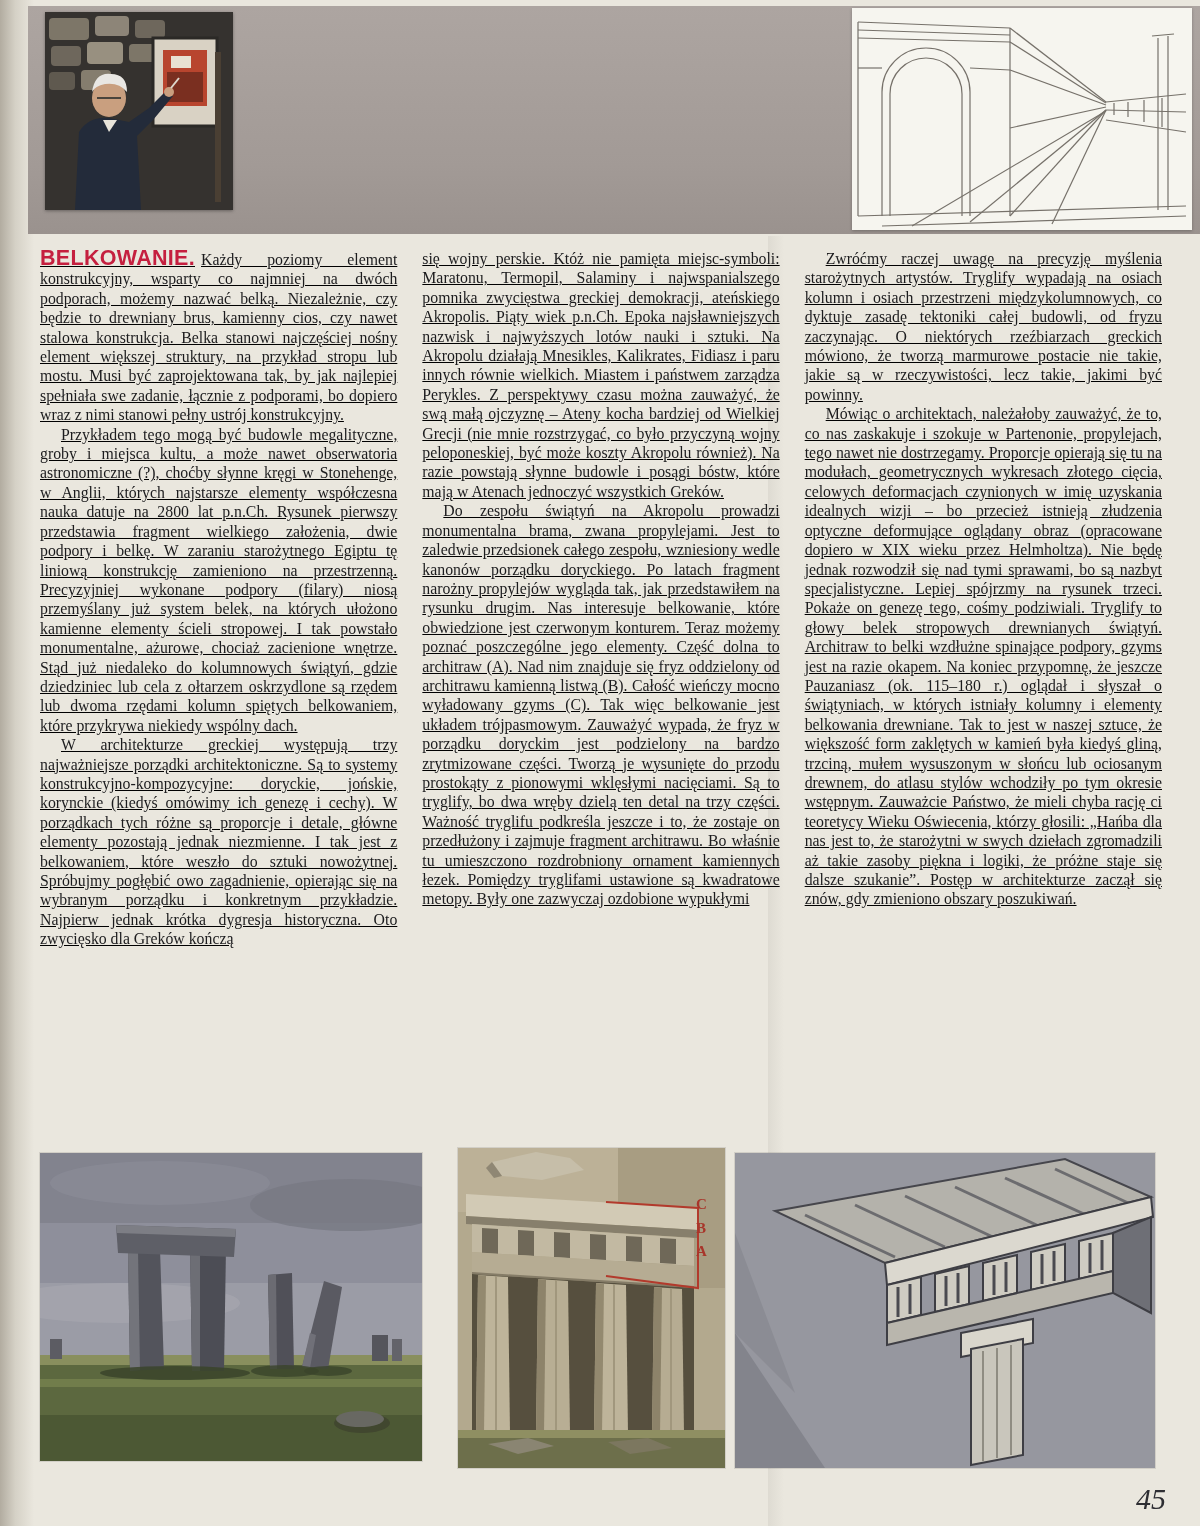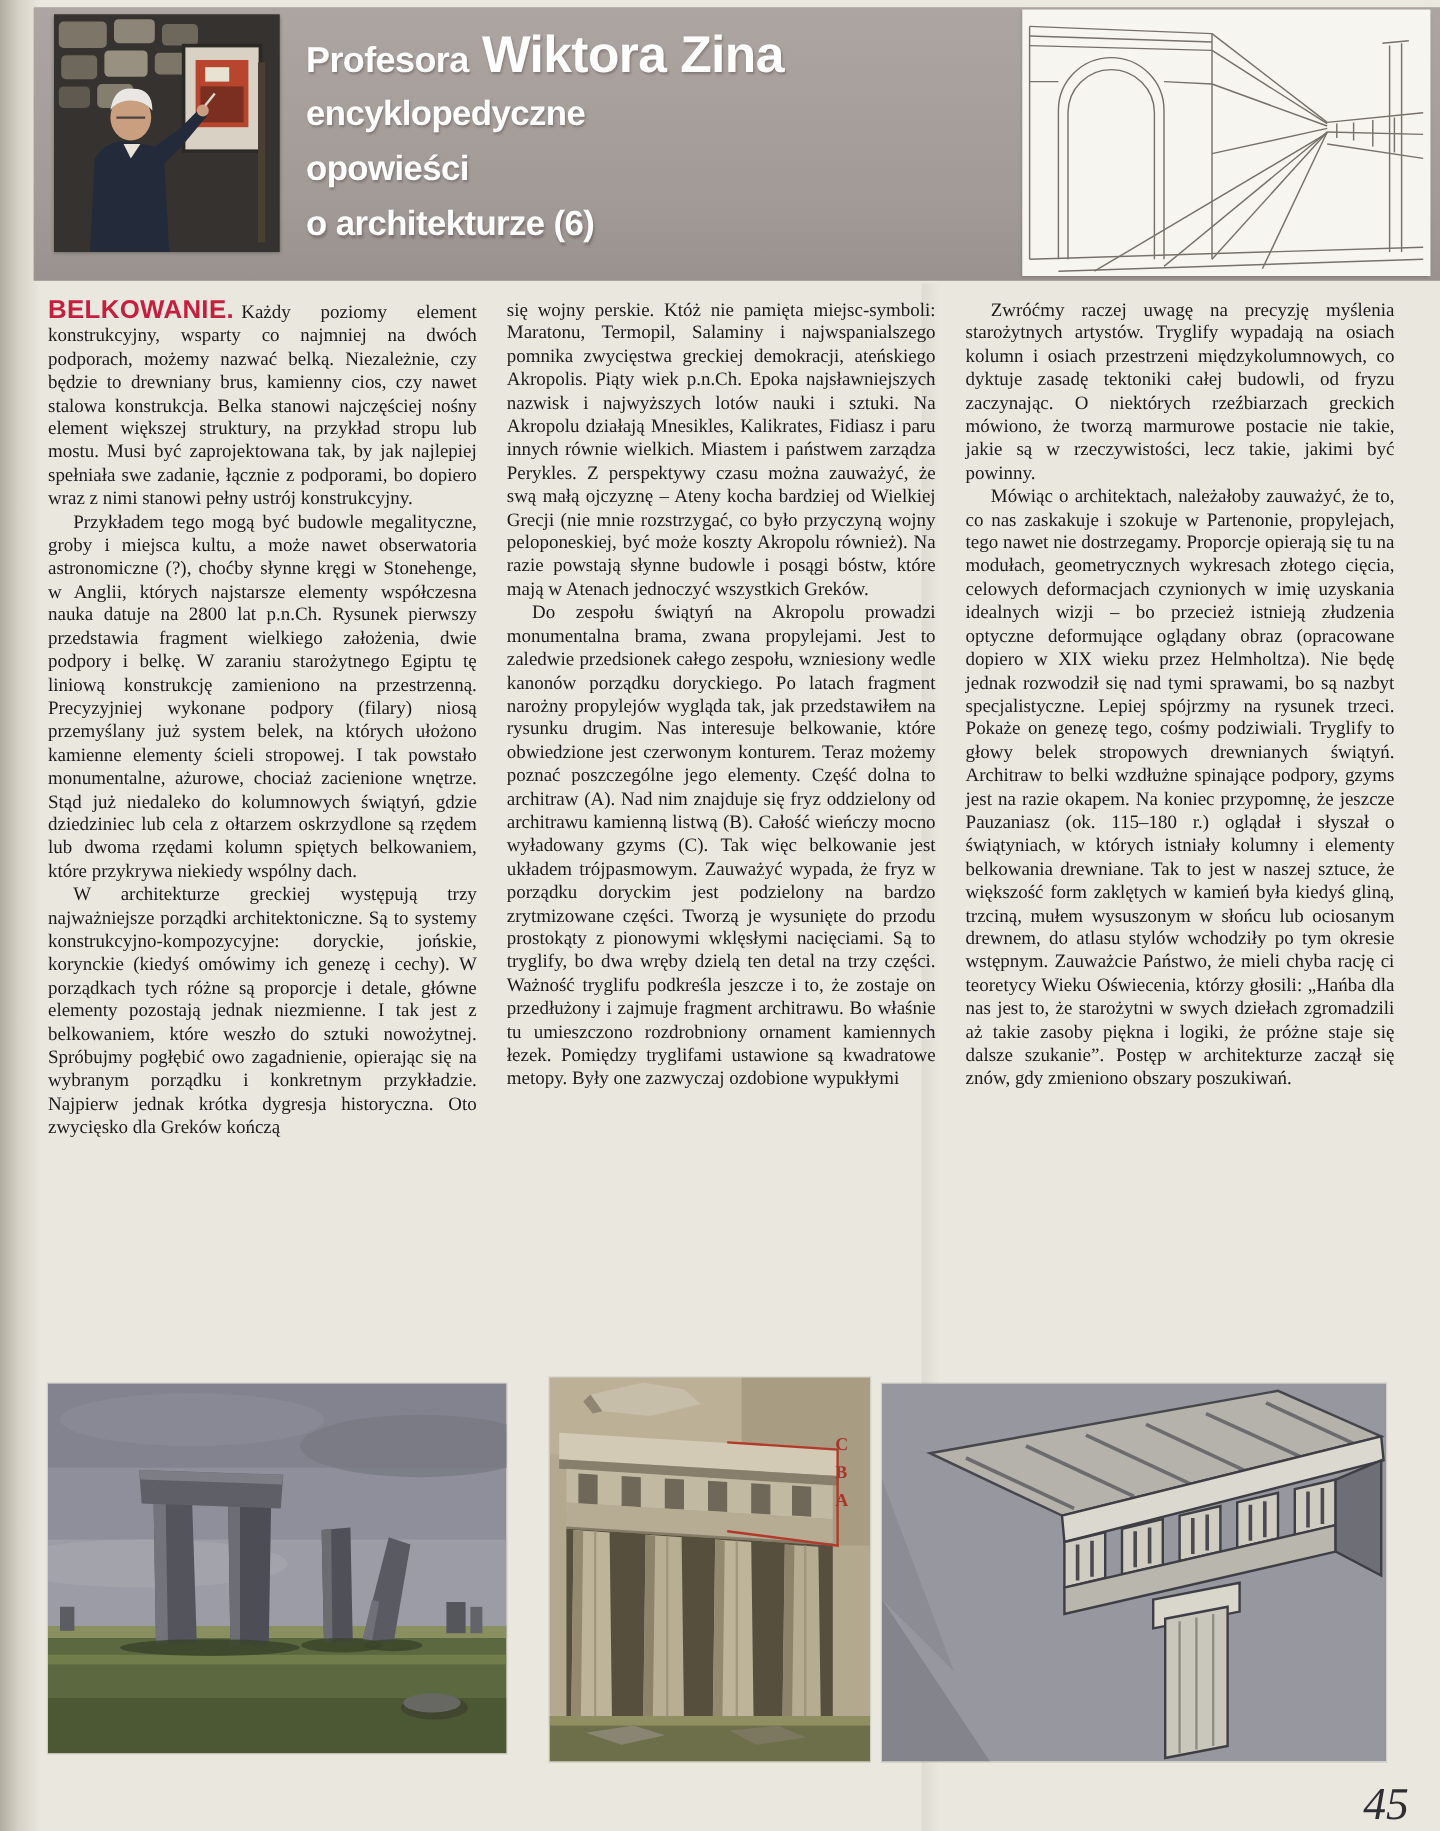--- a/index.html
+++ b/index.html
@@ -21,40 +21,40 @@
     text-shadow:1px 2px 2px rgba(60,45,45,.35);}
   .t-line1{display:flex;align-items:baseline;gap:11px;height:50px;}
   .t-small{font-size:30px;}
   .t-big{font-size:43px;}
   .t-sub{font-size:29px;line-height:46px;}
   .drawing-panel{position:absolute;left:824px;top:2px;width:340px;height:222px;background:#f6f5ef;
     box-shadow:0 1px 3px rgba(0,0,0,.25);}
   .drawing-panel svg{display:block;width:100%;height:100%;}
 
   
-  .body-cols{position:absolute;left:40px;top:249px;width:1122px;display:flex;gap:25px;}
+  .body-cols{position:absolute;left:40px;top:249px;width:1122px;display:flex;gap:25px;text-decoration:underline;}
   .col{flex:1;font-size:15.8px;line-height:19.4px;text-align:justify;color:#1b1b1d;hyphens:auto;}
   .col p{margin:0;text-indent:21px;}
   .col p.first,.col p.cont{text-indent:0;}
   .lead{font-family:"Liberation Sans",sans-serif;font-weight:700;font-size:21.5px;
     color:#c51f3f;letter-spacing:0.3px;margin-right:6px;line-height:19px;}
 
   
   .figure{position:absolute;box-shadow:0 0 0 1px rgba(0,0,0,.10);}
   .figure svg{display:block;width:100%;height:100%;}
   .fig-stonehenge{left:40px;top:1153px;width:382px;height:308px;}
   .fig-temple{left:458px;top:1148px;width:267px;height:320px;}
   .fig-entablature{left:735px;top:1153px;width:420px;height:315px;}
   .fig-label{position:absolute;left:238px;font-family:"Liberation Serif",serif;font-weight:700;
     font-size:15px;color:#a8352a;}
   .fig-label.l0{top:48px;}
   .fig-label.l1{top:72px;}
   .fig-label.l2{top:95px;}
 
-  .page-number{position:absolute;left:1136px;top:1482px;font-style:italic;font-size:38px;color:#2e2e33;}
+  .page-number{position:absolute;left:1136px;top:1482px;font-style:italic;font-size:30px;color:#2e2e33;}
 </style>
 </head>
 <body>
 
 <div class="page">
   <div class="edge-left"></div>
 
   <div class="header-band">
 
     <div class="photo">
@@ -76,29 +76,20 @@
         <path d="M30,198 L34,120 Q44,104 64,106 L84,110 L104,96 L122,78 L128,84 L108,108 L92,124 L96,198 Z" fill="#232b3a"></path>
         <ellipse cx="64" cy="86" rx="17" ry="19" fill="#c99f7f"></ellipse>
         <path d="M47,80 Q50,60 66,62 Q82,62 82,80 Q74,70 60,72 Q50,74 47,80 Z" fill="#e9e7e3"></path>
         <line x1="52" y1="86" x2="76" y2="86" stroke="#4a443c" stroke-width="2"></line>
         <circle cx="124" cy="80" r="5" fill="#c99f7f"></circle>
         <line x1="126" y1="76" x2="134" y2="66" stroke="#ddd8cc" stroke-width="2"></line>
         <polygon points="58,108 64,120 72,108" fill="#e8e4da"></polygon>
       </svg>
     </div>
 
-    <div class="title-block">
-      <div class="t-line1">
-        <span class="t-small">Profesora</span>
-        <span class="t-big">Wiktora Zina</span>
-      </div>
-      <div class="t-sub">encyklopedyczne</div>
-      <div class="t-sub">opowieści</div>
-      <div class="t-sub">o architekturze (6)</div>
-    </div>
 
     <div class="drawing-panel">
       <svg viewBox="0 0 340 222" preserveAspectRatio="none">
         <rect width="340" height="222" fill="#f6f5ef"></rect>
         <g stroke="#76716a" stroke-width="1.2" fill="none">
           <path d="M6,14 L158,20"></path>
           <path d="M6,22 L158,27"></path>
           <path d="M6,30 L158,34"></path>
           <path d="M6,14 L6,208"></path>
           <path d="M158,20 L158,208"></path>

